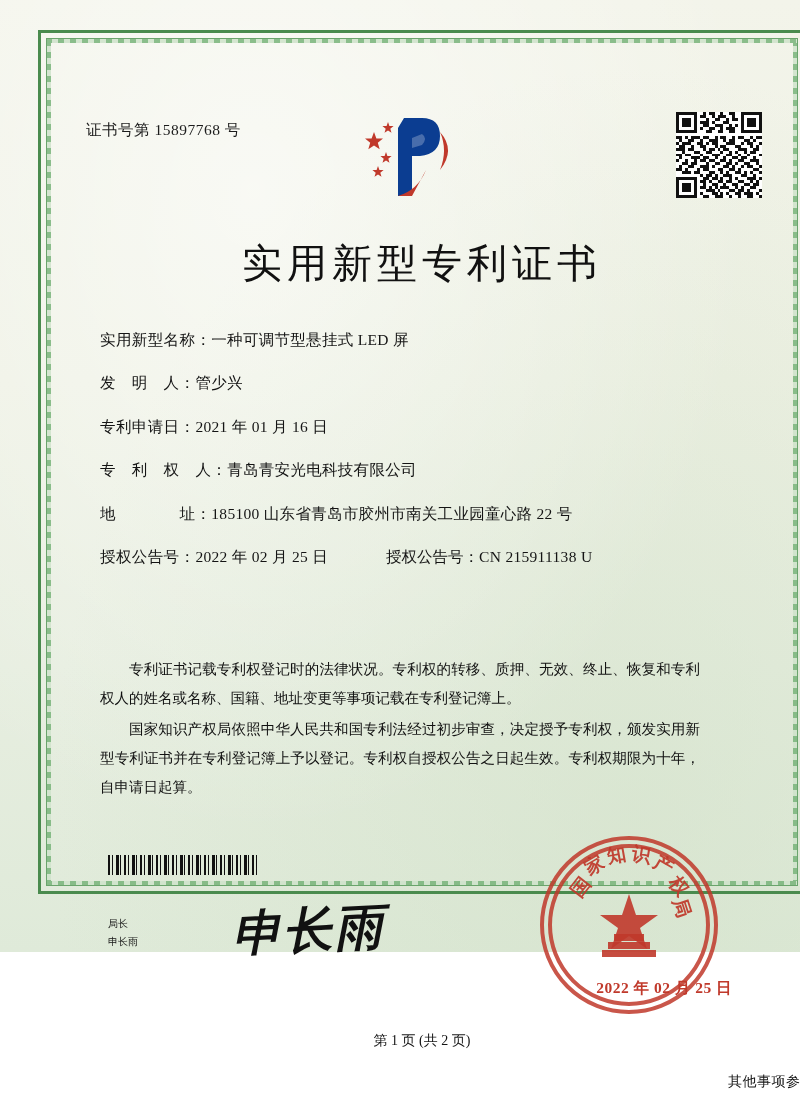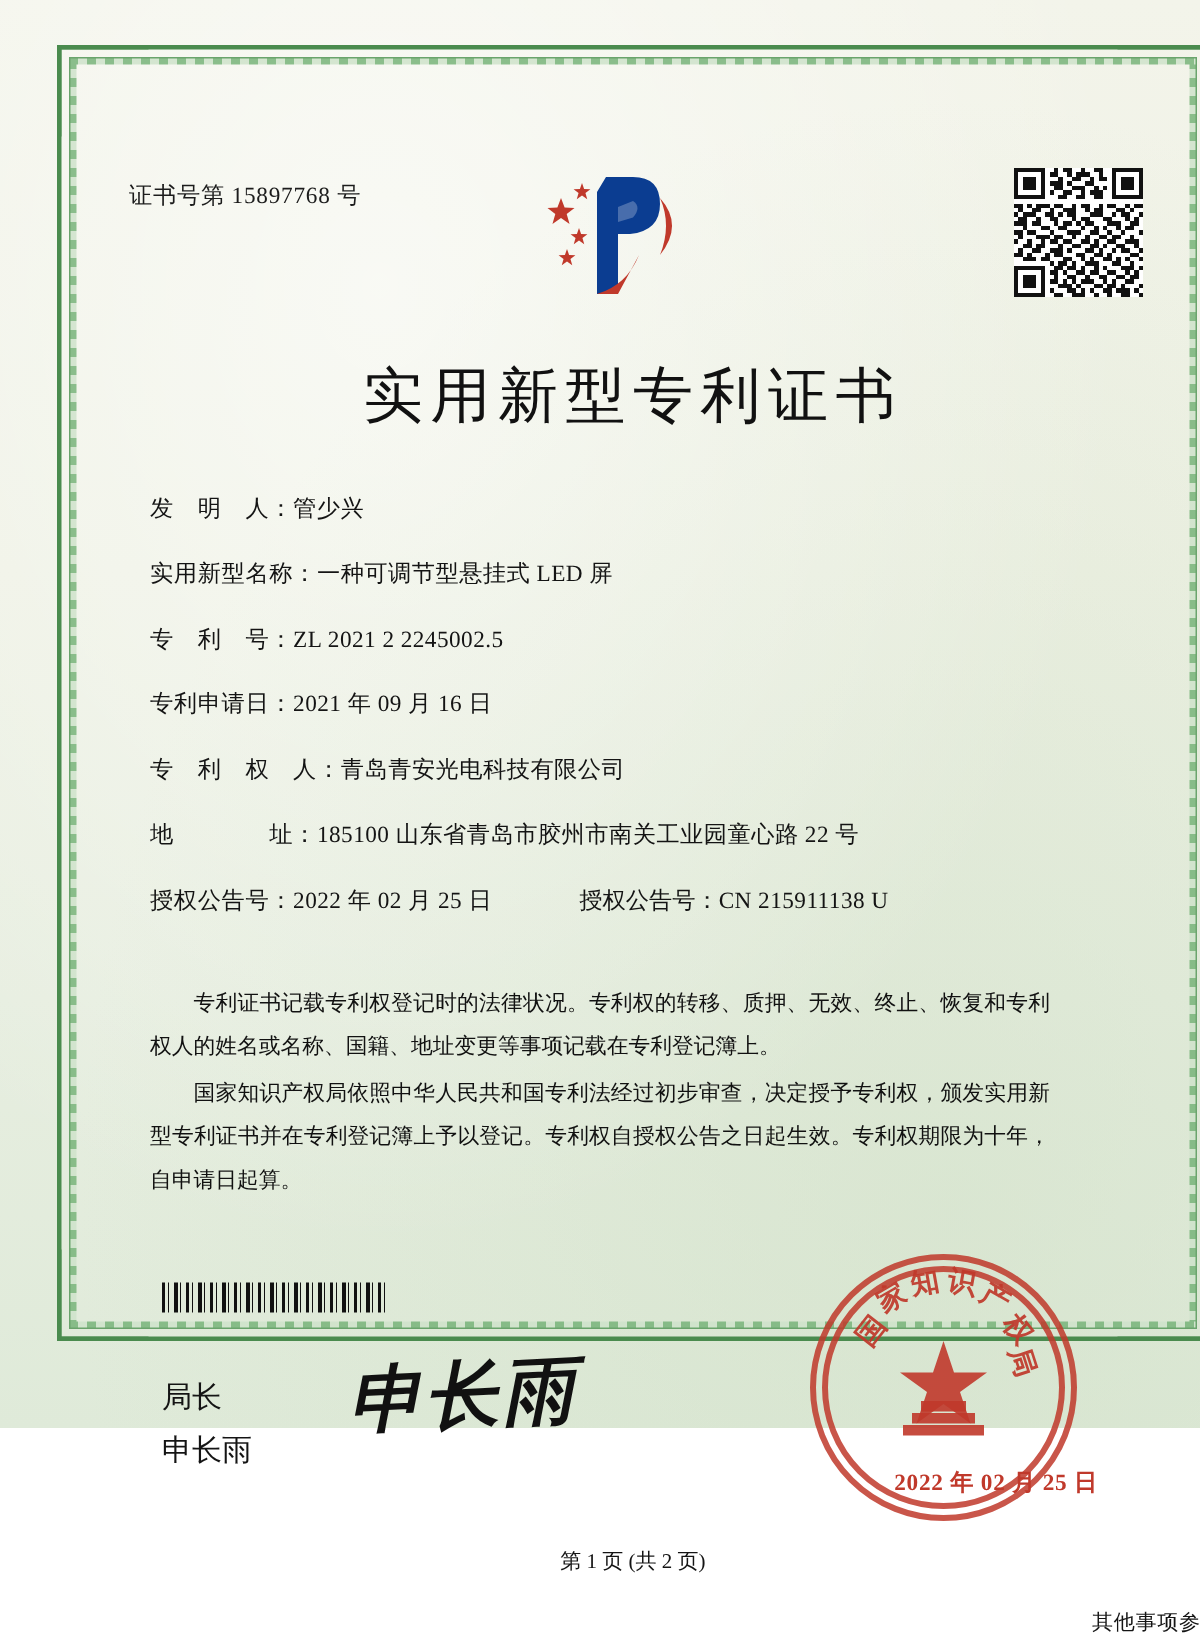--- a/index.html
+++ b/index.html
@@ -177,21 +177,21 @@
     background:
       repeating-linear-gradient(90deg,
         #111 0 2px, transparent 2px 4px, #111 4px 5px, transparent 5px 8px,
         #111 8px 11px, transparent 11px 12px, #111 12px 13px, transparent 13px 16px);
   }
 
   #director-block {
     position: absolute;
     left: 108px;
     top: 915px;
-    font-size: 20px;
+    font-size: 10px;
     line-height: 1.75;
     color: #141414;
   }
 
   #signature {
     position: absolute;
     left: 232px;
     top: 898px;
     font-size: 49px;
     color: #111;
@@ -473,37 +473,33 @@
           <rect x="28" y="28" width="1" height="1"></rect>
       </g>
     </svg>
   </div>
 
   <div id="main-title">实用新型专利证书</div>
 
   <div id="fields">
 
     <div class="field-row">
+      <span class="field-label">实用新型名称：</span>
+      <span class="field-value">一种可调节型悬挂式 LED 屏</span>
+    </div>
+
+    <div class="field-row">
       <span class="field-label">发　明　人：</span>
       <span class="field-value">管少兴</span>
     </div>
 
-    <div class="field-row">
-      <span class="field-label">实用新型名称：</span>
-      <span class="field-value">一种可调节型悬挂式 LED 屏</span>
-    </div>
-
-    <div class="field-row">
-      <span class="field-label">专　利　号：</span>
-      <span class="field-value">ZL 2021 2 2245002.5</span>
-    </div>
 
     <div class="field-row">
       <span class="field-label">专利申请日：</span>
-      <span class="field-value">2021 年 09 月 16 日</span>
+      <span class="field-value">2021 年 01 月 16 日</span>
     </div>
 
     <div class="field-row">
       <span class="field-label">专　利　权　人：</span>
       <span class="field-value">青岛青安光电科技有限公司</span>
     </div>
 
     <div class="field-row">
       <span class="field-label">地　　　　址：</span>
       <span class="field-value">185100 山东省青岛市胶州市南关工业园童心路 22 号</span>

